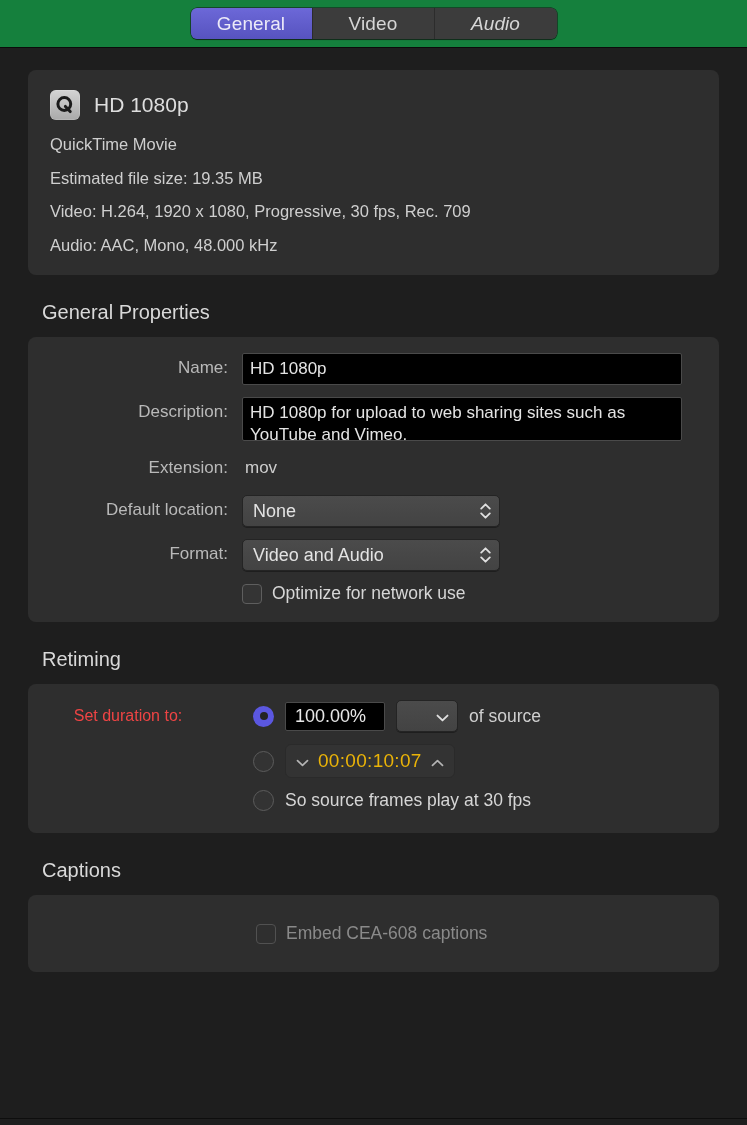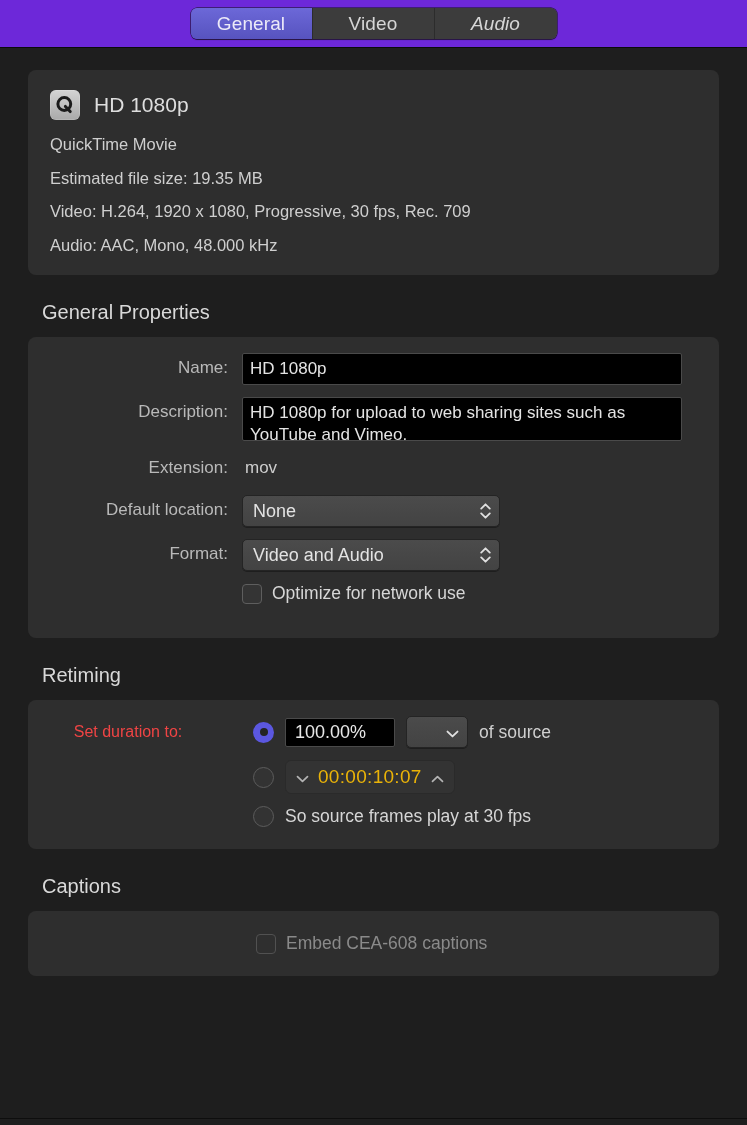--- a/index.html
+++ b/index.html
@@ -10,21 +10,21 @@
     background: #1e1e1e;
     font-family: "Liberation Sans", sans-serif;
     color: #d8d8d8;
     overflow: hidden;
     -webkit-font-smoothing: antialiased;
   }
 
   
   .tabbar {
     height: 48px;
-    background: #6d28d9;
+    background: #15803d;
     border-bottom: 1px solid #0b0b0b;
     display: flex;
     align-items: center;
     justify-content: center;
     position: relative;
   }
   .segmented {
     display: flex;
     height: 31px;
     border-radius: 6px;
@@ -96,21 +96,21 @@
   }
 
   
   .form-card { padding: 16px 0 18px 0; margin-bottom: 26px; }
   .row {
     display: flex;
     align-items: flex-start;
     margin-bottom: 12px;
     border-radius: 9px;
   }
-  .row:last-child { margin-bottom: 16px; }
+  .row:last-child { margin-bottom: 0; }
   .label {
     width: 214px;
     flex: 0 0 214px;
     text-align: right;
     padding-right: 14px;
     font-size: 17px;
     color: #b9b9b9;
     line-height: 30px;
   }
   .field { flex: 1 1 auto; min-width: 0; }
@@ -193,38 +193,38 @@
     width: 214px; flex: 0 0 214px; text-align: center; padding-right: 14px;
     font-size: 16px; color: #ef4444;
   }
   .pct-field {
     background: #000;
     border: 1px solid #4a4a4a;
     border-radius: 2px;
     color: #e8e8e8;
     font-size: 18px;
     padding: 3px 9px;
-    width: 110px;
+    width: 100px;
     text-align: left;
   }
   .of-source { font-size: 17.5px; color: #cfcfcf; }
   .timecode {
     display: inline-flex; align-items: center; gap: 9px;
     background: #333333;
     border: 1px solid #2a2a2a;
     border-radius: 6px;
     height: 34px;
     padding: 0 10px;
     font-size: 19px;
     color: #eab308;
     letter-spacing: .3px;
   }
 
   
-  .captions-card { padding: 22px 0; }
+  .captions-card { padding: 28px 0; }
   .dim .check-label { color: #8a8a8a; }
   .dim .checkbox.off { background: #2f2f2f; border-color: #515151; }
 
   .indent { padding-left: 228px; }
 
   .bottom-rule {
     position: absolute;
     left: 0; right: 0; bottom: 6px;
     height: 1px; background: #0e0e0e;
   }

